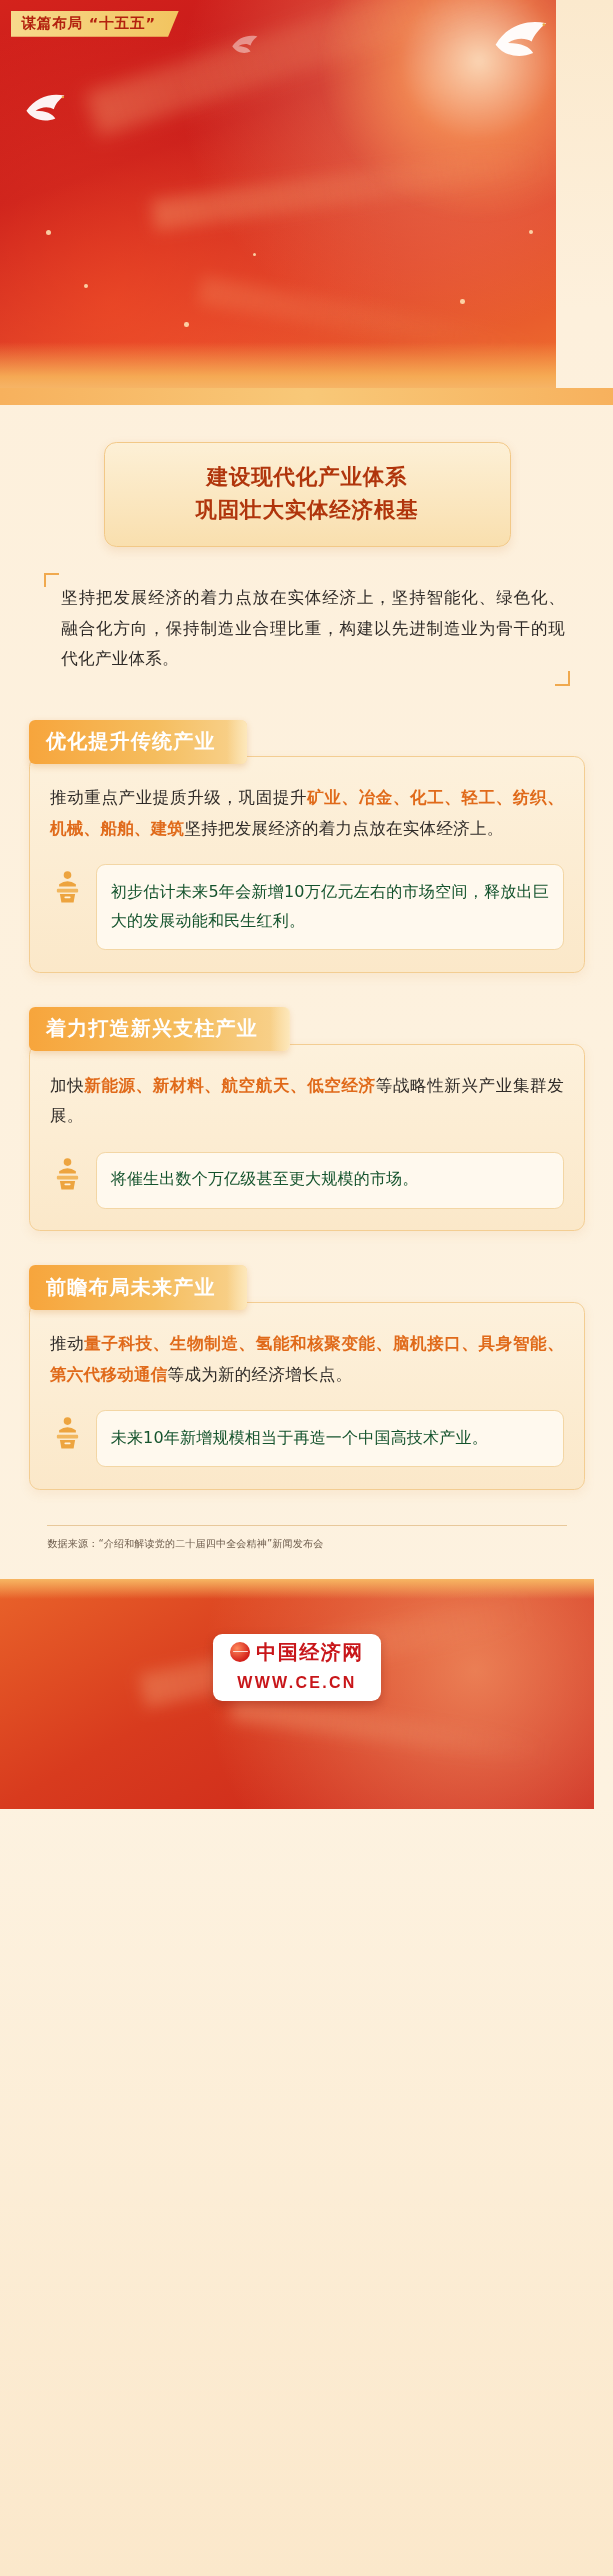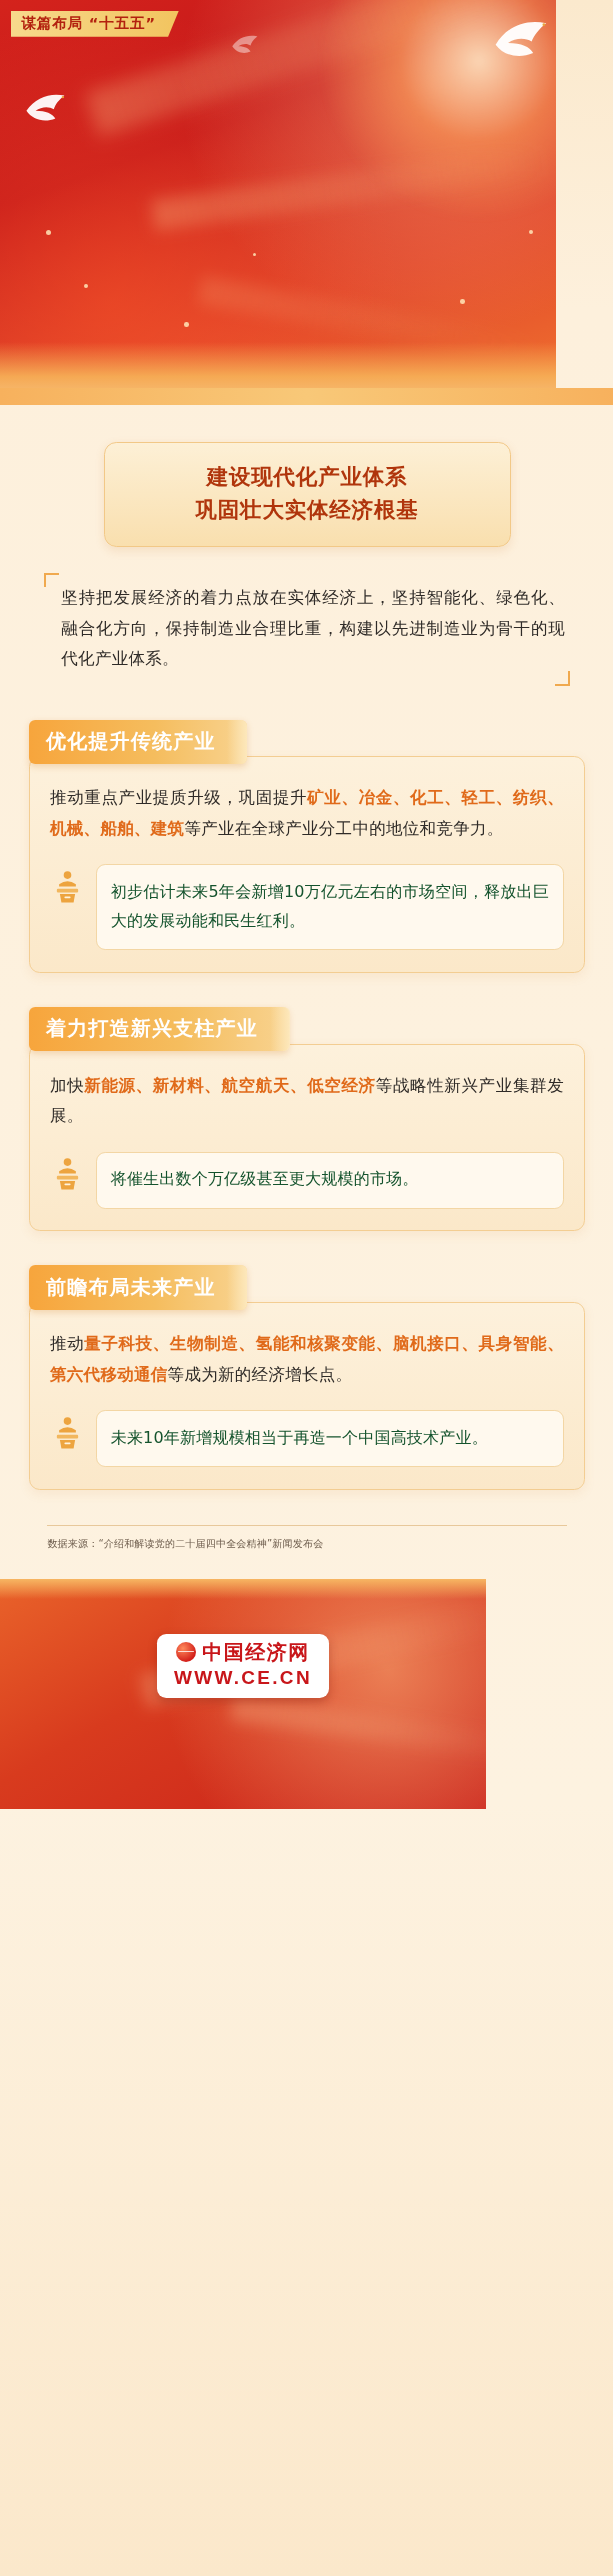--- a/index.html
+++ b/index.html
@@ -232,21 +232,21 @@
     font-size:10px;
     color:#6c5b4b;
     letter-spacing:0.2px;
     font-family:"DejaVu Sans","Liberation Sans",sans-serif;
   }
 
   
   .footer{
     margin-top:28px;
     position:relative;
-    width:486px;height:230px;
+    width:594px;height:230px;
     background:
       radial-gradient(circle at 80% 40%, rgba(255,190,130,.55) 0%, rgba(230,90,40,0) 55%),
       linear-gradient(150deg,#e9632a 0%,#d83b1e 40%,#c9201a 100%);
     overflow:hidden;
   }
   .footer:before{
     content:"";
     position:absolute;left:0;right:0;top:0;height:20px;
     background:linear-gradient(180deg,#f7b662 0%,rgba(247,182,98,0) 100%);
   }
@@ -272,22 +272,22 @@
   }
   .logo-globe{
     width:20px;height:20px;border-radius:50%;
     background:radial-gradient(circle at 35% 32%,#ff8a5c,#d3201a 70%);
     display:inline-block;position:relative;
   }
   .logo-globe:after{
     content:"";position:absolute;left:2.3px;right:2.3px;top:8.4px;height:1.5px;background:rgba(255,255,255,.8);border-radius:1.5px;
   }
   .logo-url{
-    margin-top:4px;
-    font-size:19px;font-weight:bold;color:#c8161a;letter-spacing:2.3px;
+    margin-top:11px;
+    font-size:16px;font-weight:bold;color:#c8161a;letter-spacing:2.3px;
     font-family:"Liberation Sans",sans-serif;
   }
   .credit{
     position:absolute;left:0;right:0;bottom:31px;text-align:center;
     color:#fff1dd;font-size:13px;letter-spacing:0.8px;
     font-family:"DejaVu Sans","Liberation Sans",sans-serif;
     text-shadow:0 0.8px 2.3px rgba(120,20,10,.5);
   }
 </style>
 </head>
@@ -344,21 +344,21 @@
       </div>
 
       <div class="lead">
         <p>坚持把发展经济的着力点放在实体经济上，坚持智能化、绿色化、融合化方向，保持制造业合理比重，构建以先进制造业为骨干的现代化产业体系。</p>
       </div>
 
       <div class="sec">
         <div class="sec-head">优化提升传统产业</div>
         <div class="sec-body">
           <p class="sec-text">
-            <span>推动重点产业提质升级，巩固提升</span><span class="hl">矿业、冶金、化工、轻工、纺织、机械、船舶、建筑</span><span>等产业在全球产业分工中的地位和竞争力。</span>
+            <span>推动重点产业提质升级，巩固提升</span><span class="hl">矿业、冶金、化工、轻工、纺织、机械、船舶、建筑</span><span>坚持把发展经济的着力点放在实体经济上。</span>
           </p>
           <div class="note">
             <span class="note-icon">
               <svg width="35" height="35" viewBox="0 0 46 46">
                 <circle cx="23" cy="8" r="5" fill="#eda43f"></circle>
                 <path d="M12 20 Q23 12 34 20 L34 23 L12 23 Z" fill="#eda43f"></path>
                 <rect x="9" y="26" width="28" height="5" rx="1.5" fill="#f2b75e"></rect>
                 <path d="M13 33 L33 33 L31 44 L15 44 Z" fill="#eda43f"></path>
                 <rect x="19" y="36" width="8" height="2.4" rx="1" fill="#fff3dd"></rect>
               </svg>

